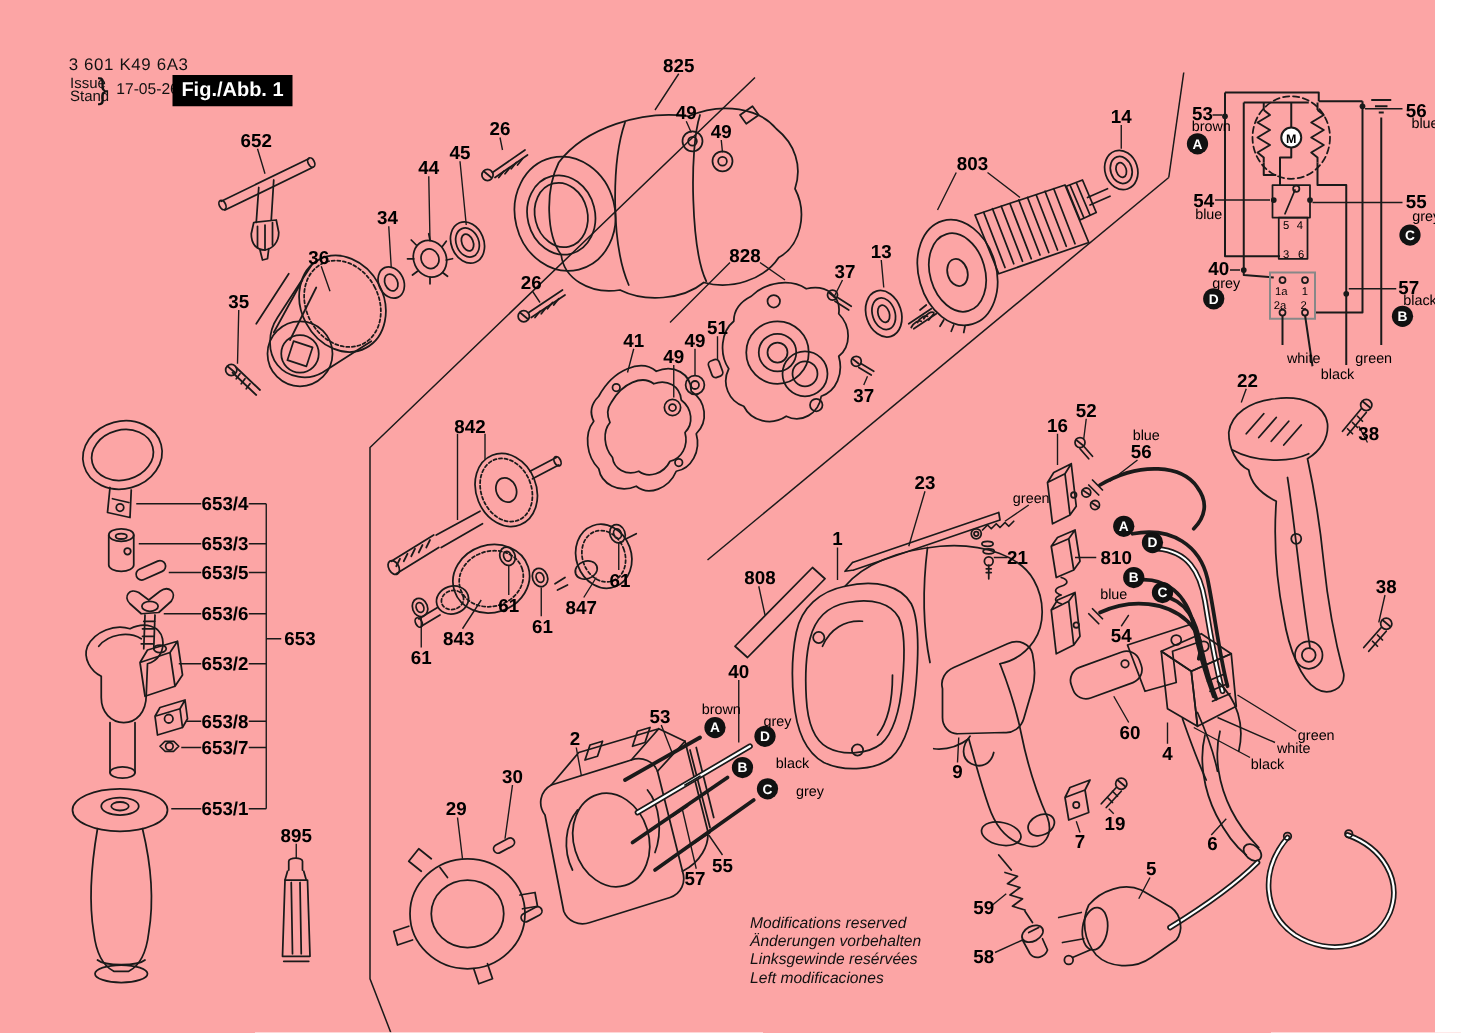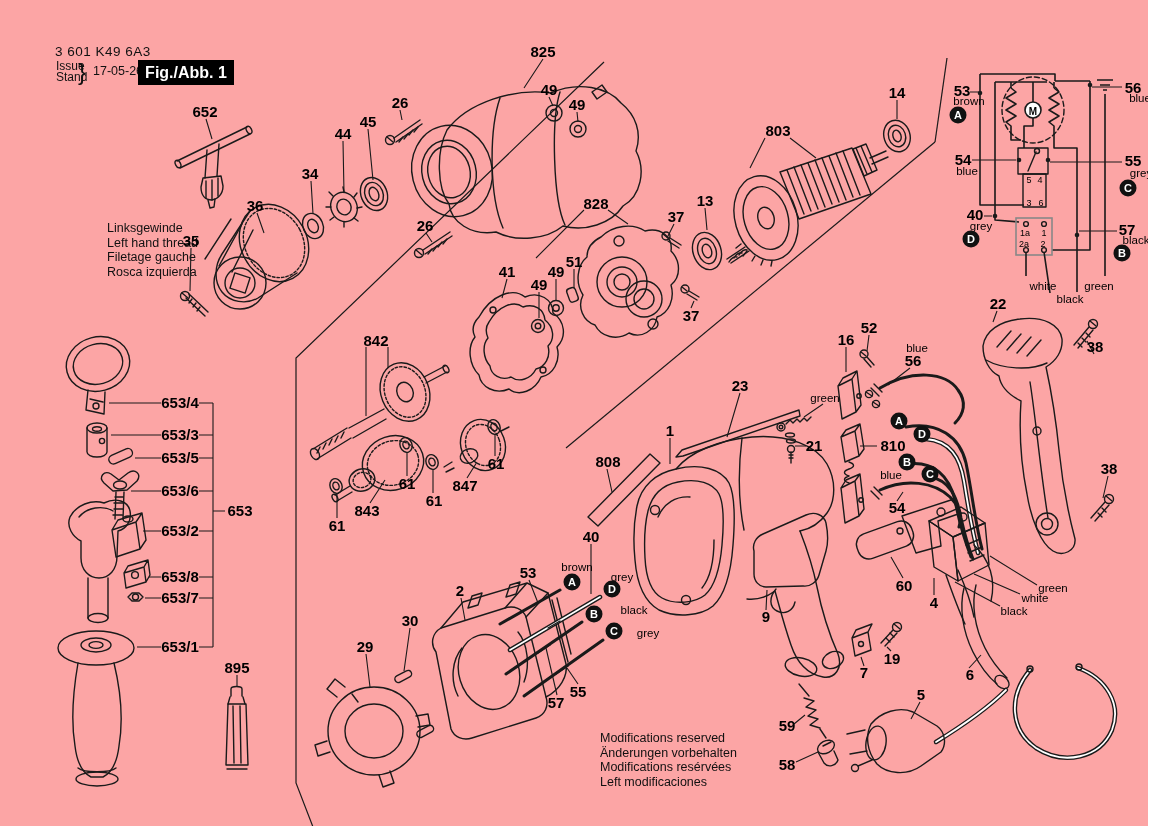--- a/index.html
+++ b/index.html
@@ -8,21 +8,21 @@
   .stage svg{position:absolute;left:0;top:0;}
   .abs{position:absolute;white-space:nowrap;}
   .hdr-pn{left:55px;top:44px;font-size:13.5px;letter-spacing:.5px;}
   .issue{left:56px;top:61px;font-size:12px;line-height:11px;}
   .brace{left:78px;top:58px;font-size:24px;font-weight:300;}
   .hdr-date{left:93px;top:64px;font-size:12.5px;}
   .figbox{left:138px;top:60px;width:96px;height:25px;background:#000;color:#fff;
           font-weight:bold;font-size:16px;text-align:center;line-height:25px;}
   .note{font-size:12.5px;line-height:14.5px;}
   .thread-note{left:107px;top:221px;}
-  .mods-note{left:600px;top:731px;}
+  .mods-note{left:600px;top:731px;font-style:italic;}
   .s{stroke:#1a1a1a;fill:none;stroke-width:1.4;stroke-linecap:round;stroke-linejoin:round;}
   .ld{stroke:#1a1a1a;fill:none;stroke-width:1.1;}
   .fr{stroke:#1a1a1a;fill:none;stroke-width:1.2;}
   .wire{stroke:#1a1a1a;fill:none;stroke-width:3;stroke-linecap:round;}
   .wire4{stroke:#1a1a1a;fill:none;stroke-width:4.5;stroke-linecap:round;}
   .wcore{stroke:#fff;fill:none;stroke-width:1.8;stroke-linecap:round;}
   .cw{stroke:#1a1a1a;fill:none;stroke-width:1.6;stroke-linejoin:round;}
   .dash{stroke-dasharray:2.5,2;}
   .mdash{stroke-dasharray:5,3;}
   .plabel{font:bold 15px "Liberation Sans",sans-serif;fill:#000;text-anchor:middle;}
@@ -38,30 +38,24 @@
 
   <div class="abs hdr-pn">3 601 K49 6A3</div>
   <div class="abs issue">
     <div>Issue</div>
       <div>Stand</div>
   </div>
   <div class="abs brace">}</div>
   <div class="abs hdr-date">17-05-26</div>
   <div class="abs figbox">Fig./Abb. 1</div>
 
-  <div class="abs note thread-note" id="thread-note">
-      <div>Linksgewinde</div>
-      <div>Left hand thread</div>
-      <div>Filetage gauche</div>
-      <div>Rosca izquierda</div>
-    </div>
   <div class="abs note mods-note" id="mods-note">
       <div>Modifications reserved</div>
       <div>Änderungen vorbehalten</div>
-      <div>Modifications resérvées</div>
+      <div>Linksgewinde resérvées</div>
       <div>Left modificaciones</div>
     </div>
 
   <svg id="diagram" width="1169" height="826" viewBox="0 0 1169 826">
 
     <g>
       <path class="fr" d="M604,62 L296,358 L296,783 L313,827"></path>
       <path class="fr" d="M935,142 L566,448"></path>
       <path class="fr" d="M947,58 L935,142"></path>
     </g>

